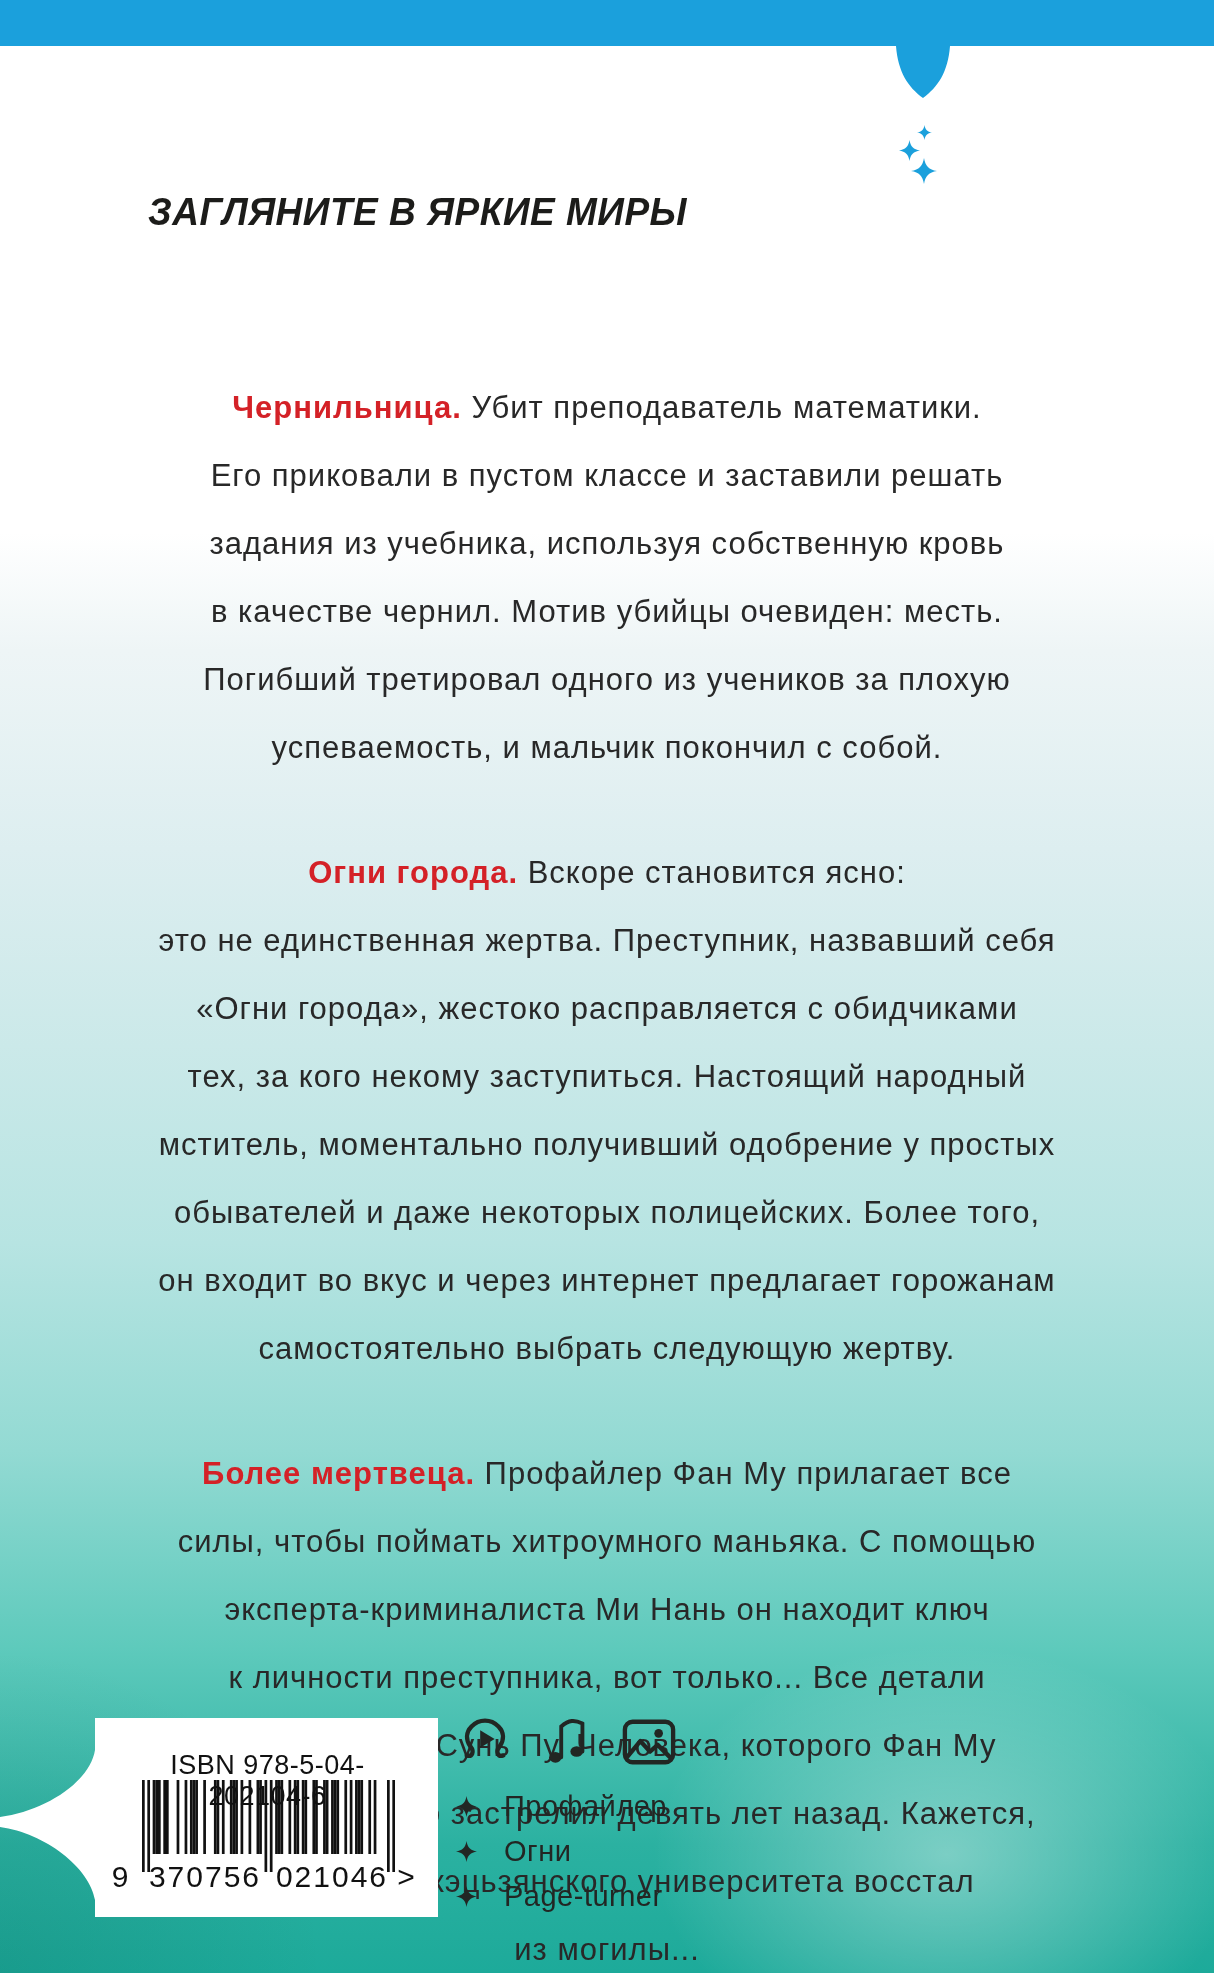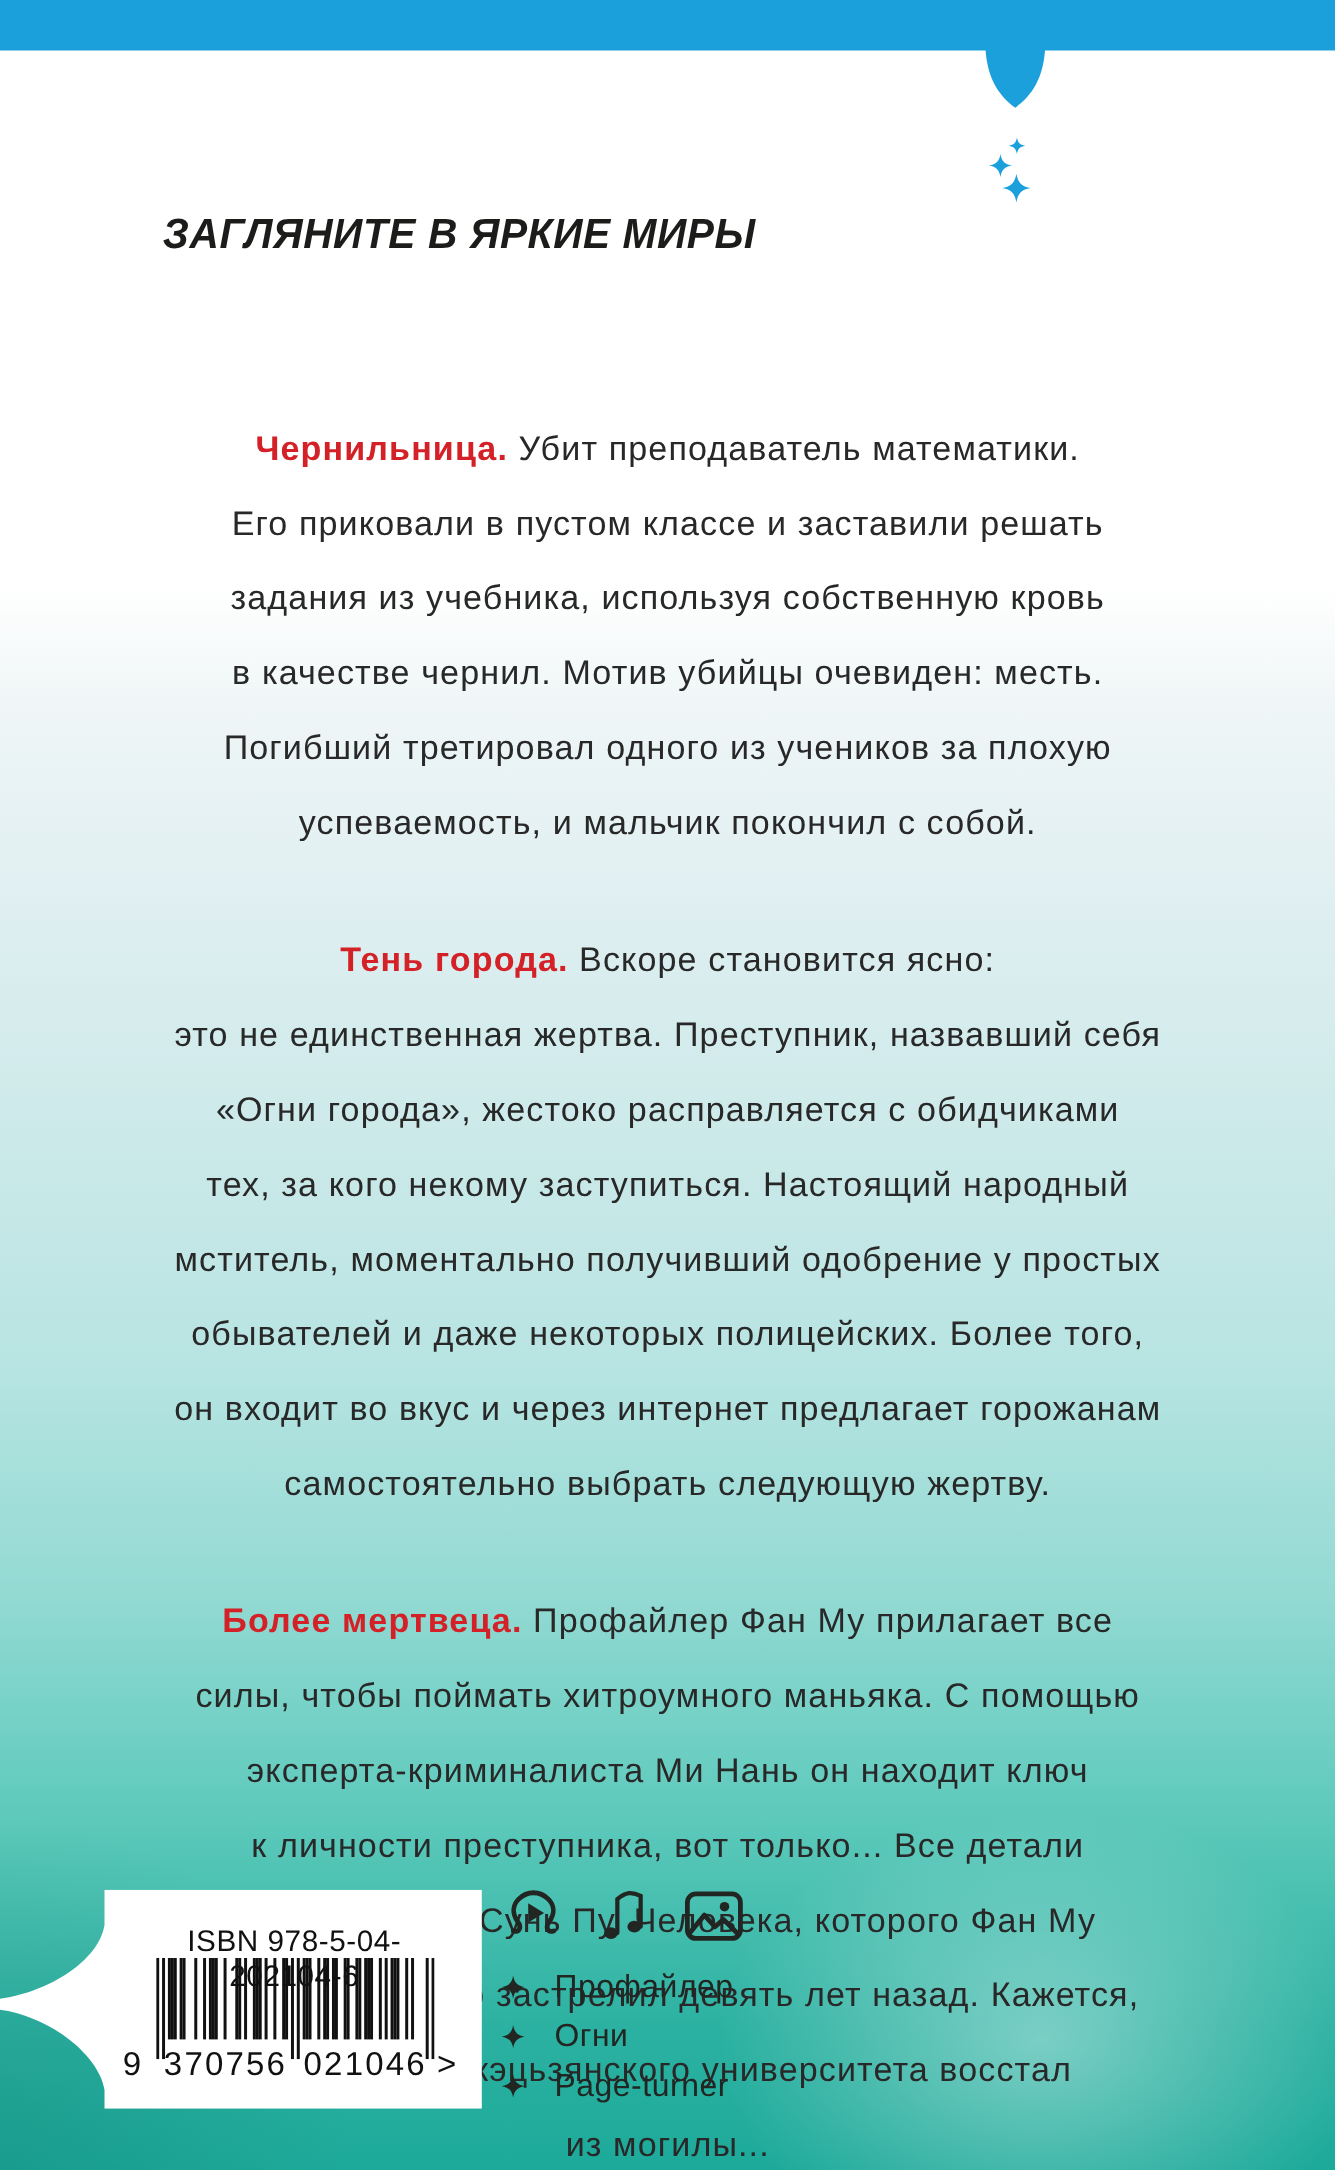--- a/index.html
+++ b/index.html
@@ -71,21 +71,21 @@
     <span class="tagline">ЗАГЛЯНИТЕ В ЯРКИЕ МИРЫ</span>
   </div>
 
   <div class="annotation">
       <p class="para"><span class="lead" style="color: rgb(212, 33, 39);">Чернильница. </span>Убит преподаватель математики.
 Его приковали в пустом классе и заставили решать
 задания из учебника, используя собственную кровь
 в качестве чернил. Мотив убийцы очевиден: месть.
 Погибший третировал одного из учеников за плохую
 успеваемость, и мальчик покончил с собой.</p>
-      <p class="para"><span class="lead" style="color: rgb(212, 33, 39);">Тень города. </span>Вскоре становится ясно:
+      <p class="para"><span class="lead" style="color: rgb(212, 33, 39);">Огни города. </span>Вскоре становится ясно:
 это не единственная жертва. Преступник, назвавший себя
 «Огни города», жестоко расправляется с обидчиками
 тех, за кого некому заступиться. Настоящий народный
 мститель, моментально получивший одобрение у простых
 обывателей и даже некоторых полицейских. Более того,
 он входит во вкус и через интернет предлагает горожанам
 самостоятельно выбрать следующую жертву.</p>
       <p class="para"><span class="lead" style="color: rgb(212, 33, 39);">Более мертвеца. </span>Профайлер Фан Му прилагает все
 силы, чтобы поймать хитроумного маньяка. С помощью
 эксперта-криминалиста Ми Нань он находит ключ

